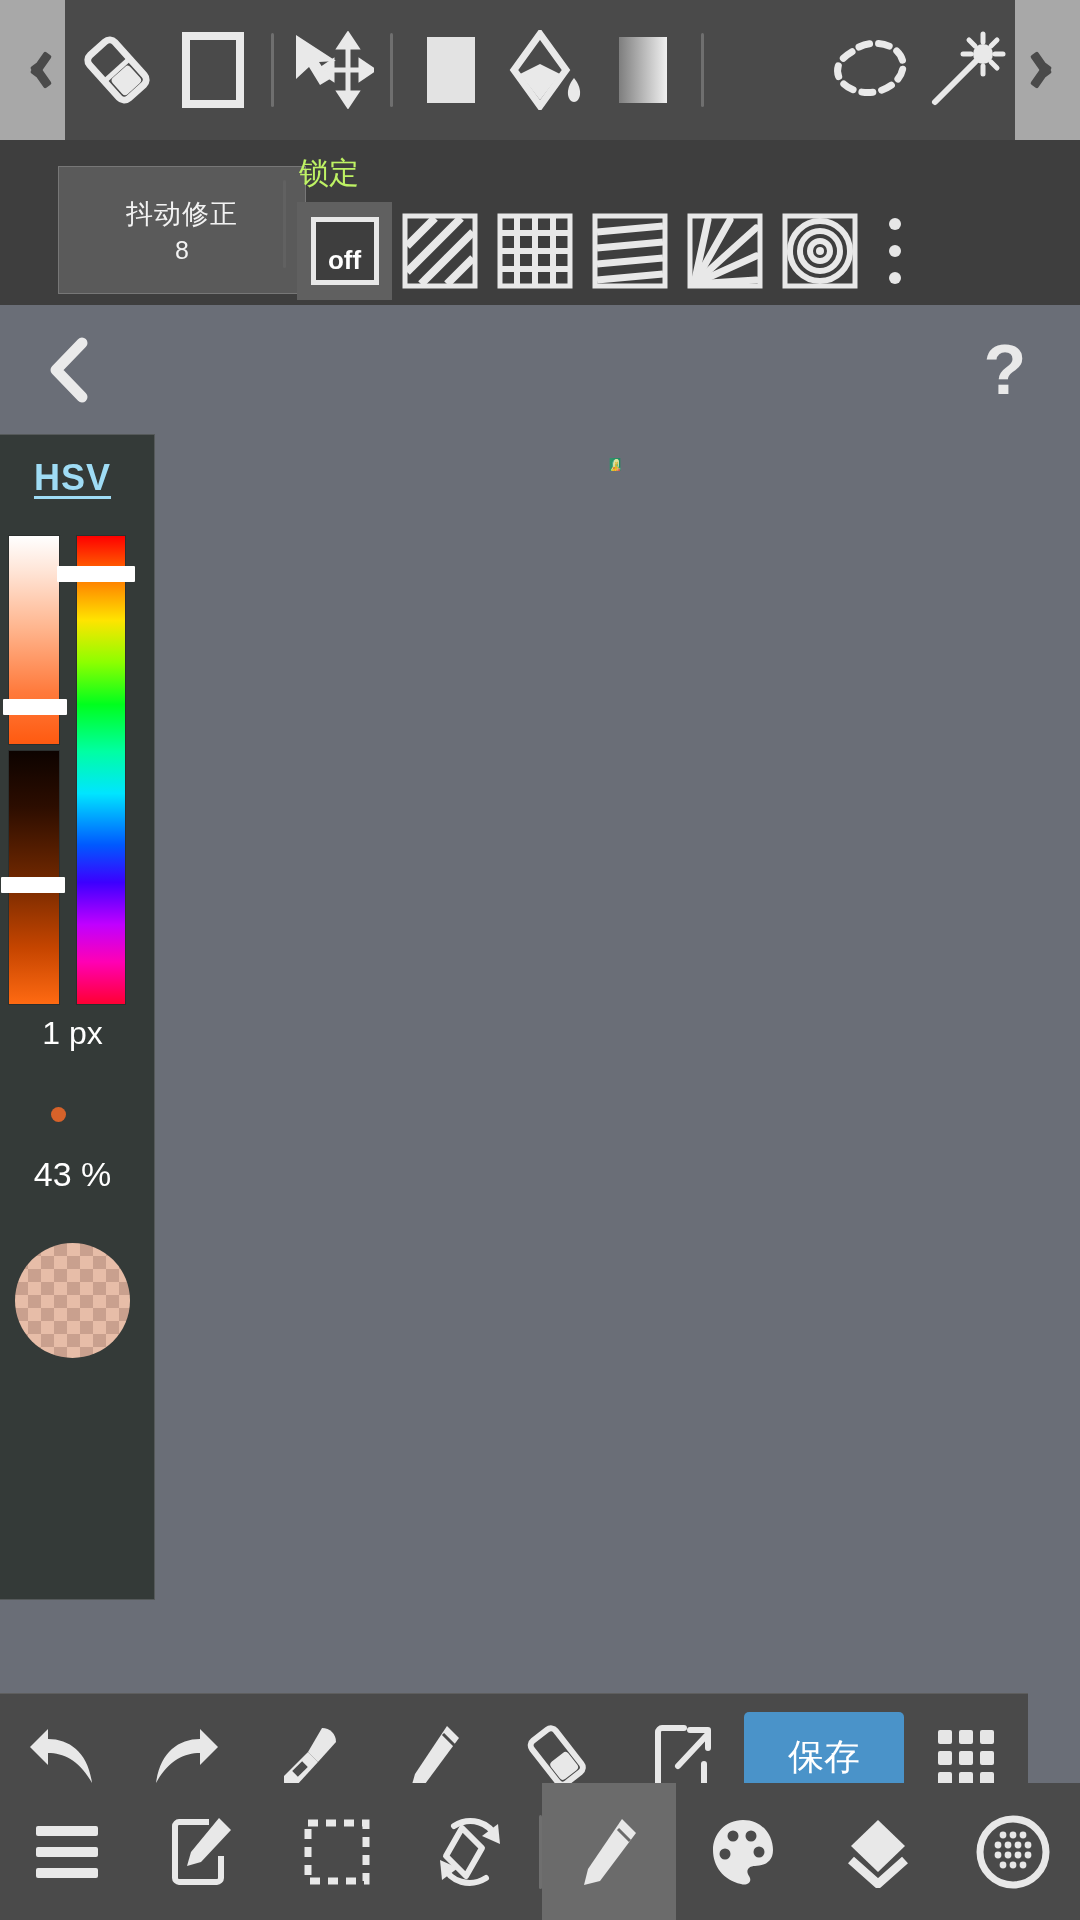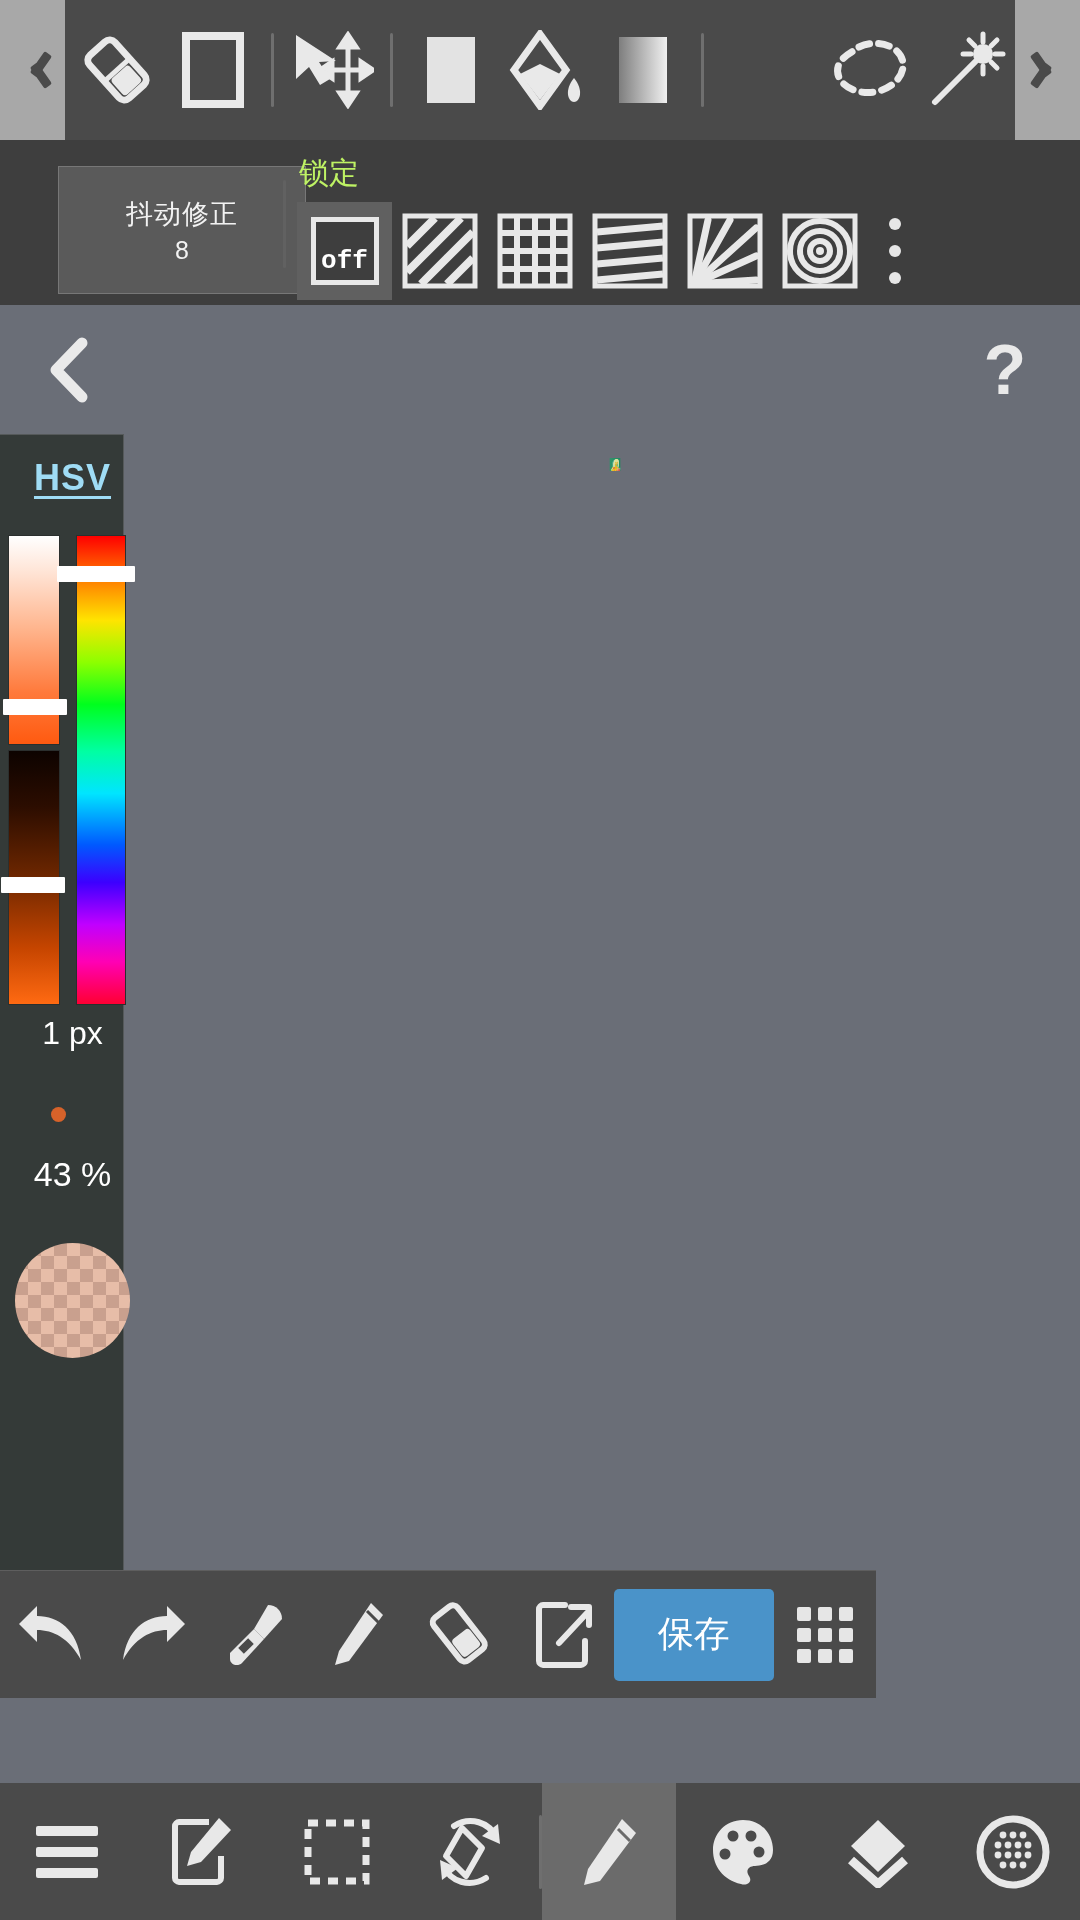--- a/index.html
+++ b/index.html
@@ -54,35 +54,35 @@
   }
   .lockrow{ position:absolute; left:297px; top:202px; display:flex; align-items:center; gap:0; }
   .lockcell{ width:95px; height:98px; display:flex; align-items:center; justify-content:center; flex:none;}
   .lockcell.sel{ background:#606060; }
   .lockbox{
     width:68px; height:68px; border:5px solid #e8e8e8; position:relative; overflow:hidden;
     background:#3e3e3e;
   }
   .lockbox .off{
     position:absolute; left:0; right:0; bottom:4px; text-align:center;
-    font-size:26px; font-weight:bold; color:#fff; font-family:Liberation Mono, monospace;
+    font-size:26px; font-weight:bold; color:#fff; font-family:Liberation Sans, sans-serif;
   }
   .dots3{ width:14px; height:66px; display:flex; flex-direction:column; justify-content:space-between; margin-left:22px;}
   .dots3 i{ display:block; width:12px; height:12px; border-radius:50%; background:#e6e6e6;}
 
   
   .navrow{ position:absolute; left:0; top:305px; width:1080px; height:130px; }
   .backbtn{ position:absolute; left:38px; top:32px; width:60px; height:66px;}
   .helpbtn{ position:absolute; right:40px; top:28px; width:70px; height:74px;
             color:#e9e9e9; font-size:70px; line-height:74px; text-align:center; font-weight:bold;}
   #artwork{ position:absolute; left:268px; top:458px; width:694px; height:013px; }
 
   
   .cpanel{
-    position:absolute; left:0; top:434px; width:124px; height:1166px;
+    position:absolute; left:0; top:434px; width:155px; height:1166px;
     background:#343a38; border:1px solid #55595a; border-left:none;
   }
   .hsv{
     position:absolute; top:22px; left:0; width:145px; text-align:center;
     color:#9fdcf5; font-size:36px; font-weight:bold; letter-spacing:1px;
     text-decoration:underline; text-underline-offset:6px;
   }
   .slidecol{ position:absolute; }
   .sv{ left:8px; top:100px; width:52px; height:210px; border:1px solid #2b2f2e;}
   .vv{ left:8px; top:315px; width:52px; height:255px; border:1px solid #2b2f2e;}
@@ -98,21 +98,21 @@
   .swatch{ position:absolute; top:808px; left:15px; width:115px; height:115px;
            border-radius:50%; overflow:hidden;
            background-color:#e7bda8;
            background-image:
              linear-gradient(45deg,#c9a08e 25%,transparent 25%,transparent 75%,#c9a08e 75%),
              linear-gradient(45deg,#c9a08e 25%,transparent 25%,transparent 75%,#c9a08e 75%);
            background-size:26px 26px; background-position:0 0,13px 13px;}
 
   
   .actionbar{
-    position:absolute; left:0; top:1570px; width:876px; height:128px;
+    position:absolute; left:0; top:1693px; width:1028px; height:128px;
     background:#4a4a4a; border-top:1px solid #5e5e5e;
     display:flex; align-items:center;
   }
   .act{ flex:1; height:128px; display:flex; align-items:center; justify-content:center;}
   .savebtn{
     width:160px; height:92px; background:#4a93c9; border-radius:5px;
     display:flex; align-items:center; justify-content:center;
     color:#ffffff; font-size:36px; flex:none;
   }
   .gridicon{ width:56px; height:56px; display:grid; grid-template-columns:repeat(3,1fr);

